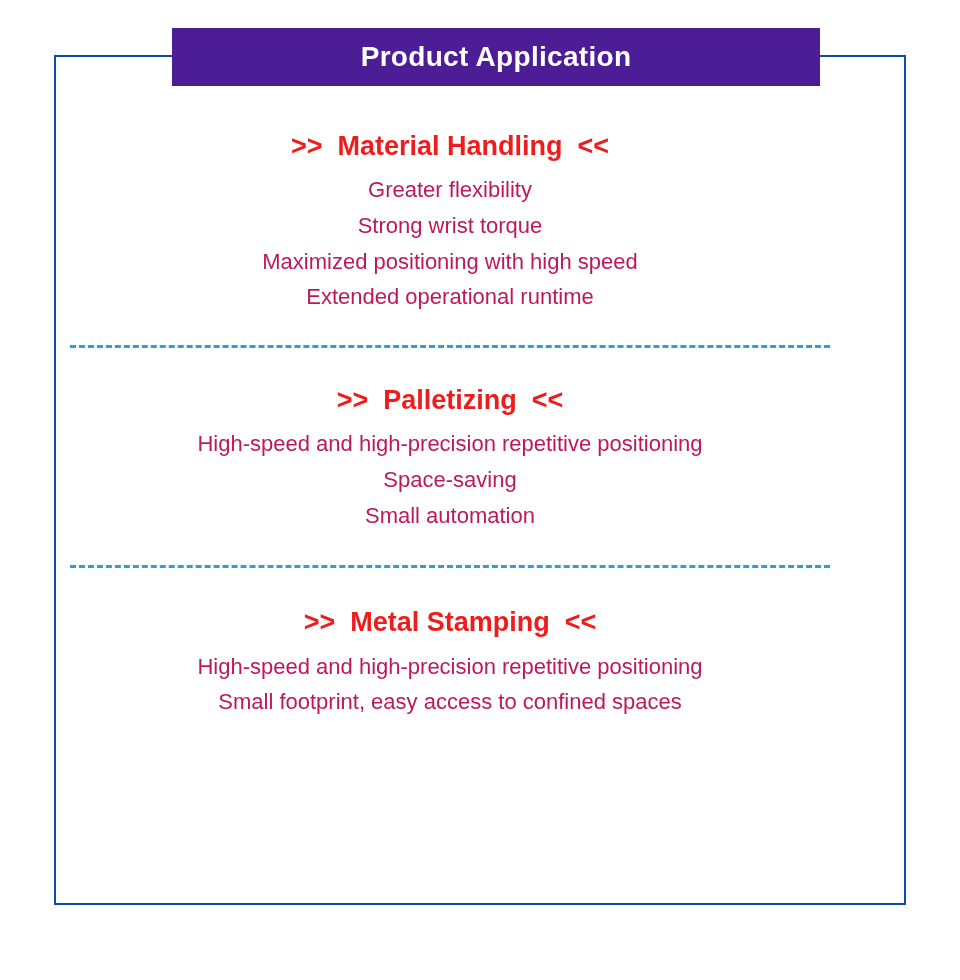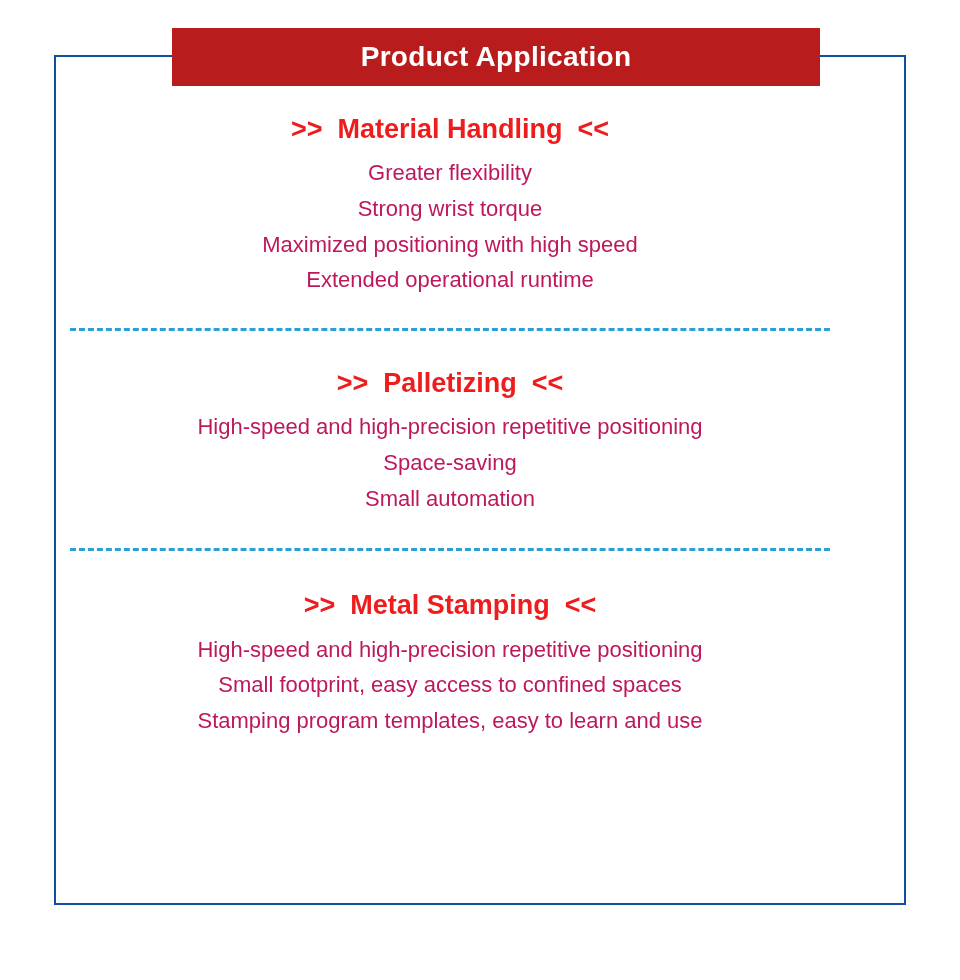--- a/index.html
+++ b/index.html
@@ -34,38 +34,38 @@
     background: transparent;
   }
 
   
   .title-banner {
     position: absolute;
     left: 172px;
     top: 28px;
     width: 648px;
     height: 58px;
-    background: #b91c1c;
+    background: #4c1d95;
     display: flex;
     align-items: center;
     justify-content: center;
     box-sizing: border-box;
   }
   .title-banner .title-text {
     color: #ffffff;
     font-size: 28px;
     font-weight: bold;
     letter-spacing: 0.3px;
     line-height: 1;
   }
 
   .content {
     position: absolute;
     left: 56px;
-    top: 79px;
+    top: 96px;
     width: 788px;
     height: 814px;
     box-sizing: border-box;
     text-align: center;
   }
 
   .section {
     width: 100%;
     text-align: center;
   }
@@ -143,18 +143,17 @@
 
     <div class="gap-after-2"></div>
     <div class="divider"></div>
     <div class="gap-before-3"></div>
 
     <div class="section">
       <div class="section-heading">&gt;&gt;  Metal Stamping  &lt;&lt;</div>
       <div class="section-lines">
         <div class="line">High-speed and high-precision repetitive positioning</div>
         <div class="line">Small footprint, easy access to confined spaces</div>
-        <div class="line">Stamping program templates, easy to learn and use</div>
       </div>
     </div>
 
   </div>
 </div>
 
 </body></html>

